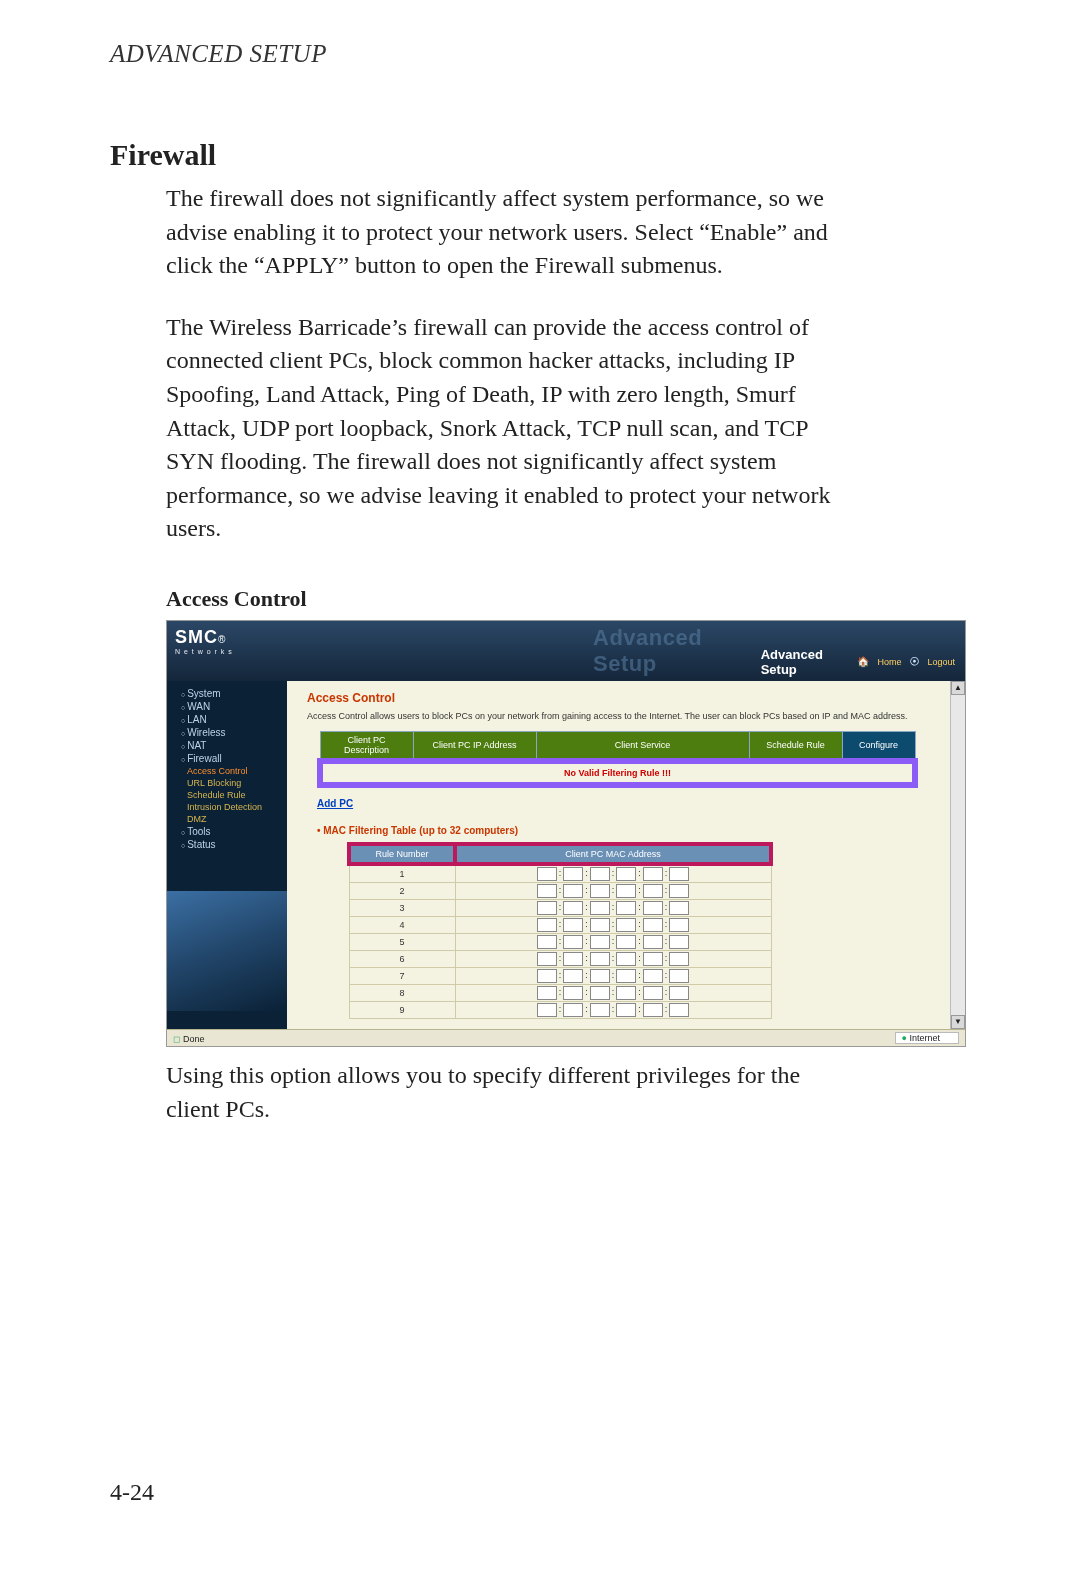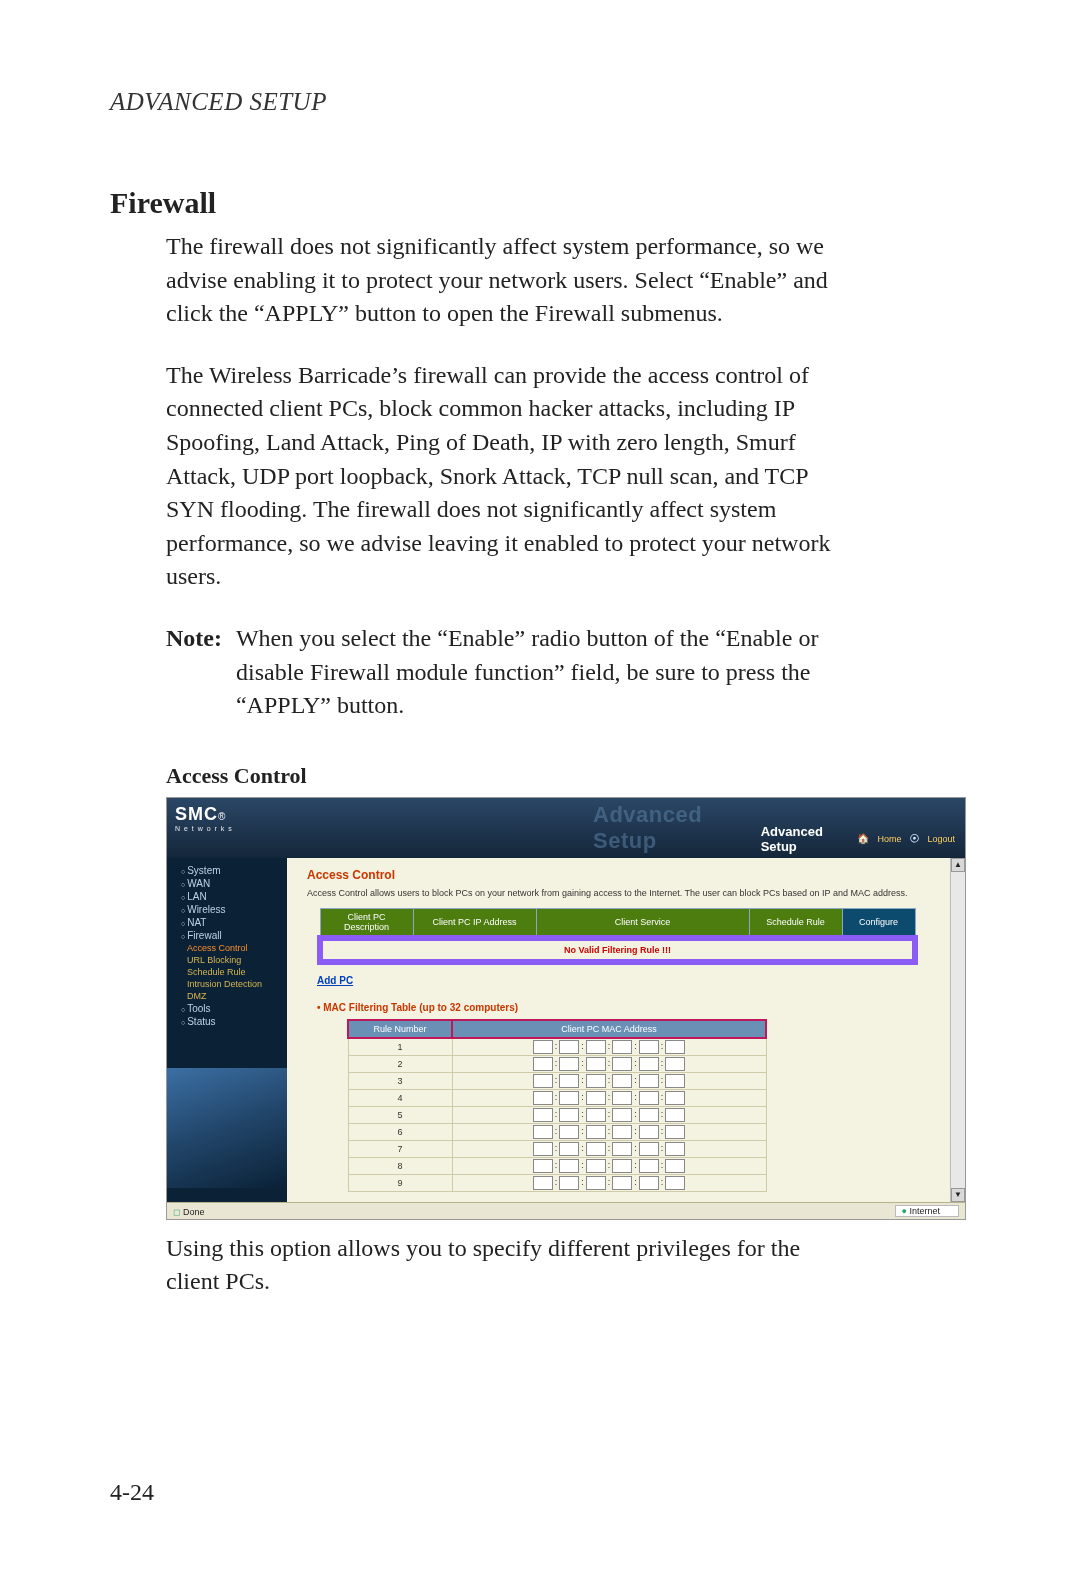--- a/index.html
+++ b/index.html
@@ -7,21 +7,21 @@
     padding: 0;
     background: #ffffff;
     font-family: Georgia, "Times New Roman", serif;
     color: #222;
     width: 1080px;
   }
   .page {
     width: 964px;
     height: 1570px;
     position: relative;
-    padding: 88px 110px 0 110px;
+    padding: 40px 110px 0 110px;
     box-sizing: border-box;
     border-radius: 25px;
   }
   .running-head {
     font-style: italic;
     font-variant: small-caps;
     font-size: 25px;
     letter-spacing: 0.5px;
     color: #333;
     margin-bottom: 70px;
@@ -248,21 +248,21 @@
   .mac-table {
     margin: 2px 0 0 40px;
     border-collapse: collapse;
     font-size: 9px;
   }
   .mac-table th {
     background: #6b90b6;
     color: #fff;
     font-weight: normal;
     padding: 3px 6px;
-    border: 2px solid #be185d;
+    border: 4px solid #be185d;
     text-align: center;
   }
   .mac-table td {
     background: #f4f2e0;
     border: 1px solid #cfcaa8;
     padding: 1px 6px;
     text-align: center;
     color: #333;
   }
   .mac-cell { white-space: nowrap; }
@@ -304,24 +304,20 @@
 <div class="page">
 
   <div class="running-head">ADVANCED SETUP</div>
 
   <div class="section-title">Firewall</div>
 
   <div class="body-text">The firewall does not significantly affect system performance, so we advise enabling it to protect your network users. Select “Enable” and click the “APPLY” button to open the Firewall submenus.</div>
 
   <div class="body-text">The Wireless Barricade’s firewall can provide the access control of connected client PCs, block common hacker attacks, including IP Spoofing, Land Attack, Ping of Death, IP with zero length, Smurf Attack, UDP port loopback, Snork Attack, TCP null scan, and TCP SYN flooding. The firewall does not significantly affect system performance, so we advise leaving it enabled to protect your network users.</div>
 
-  <div class="note-row">
-    <span class="note-label">Note:</span>
-    <span>When you select the “Enable” radio button of the “Enable or disable Firewall module function” field, be sure to press the “APPLY” button.</span>
-  </div>
 
   <div class="subsection-title">Access Control</div>
 
   <div class="router-shot">
     <div class="shot-top">
       <div class="logo-block">
         <span class="logo-main">SMC</span><span>®</span>
         <div class="logo-sub">N e t w o r k s</div>
       </div>
       <div class="banner">

